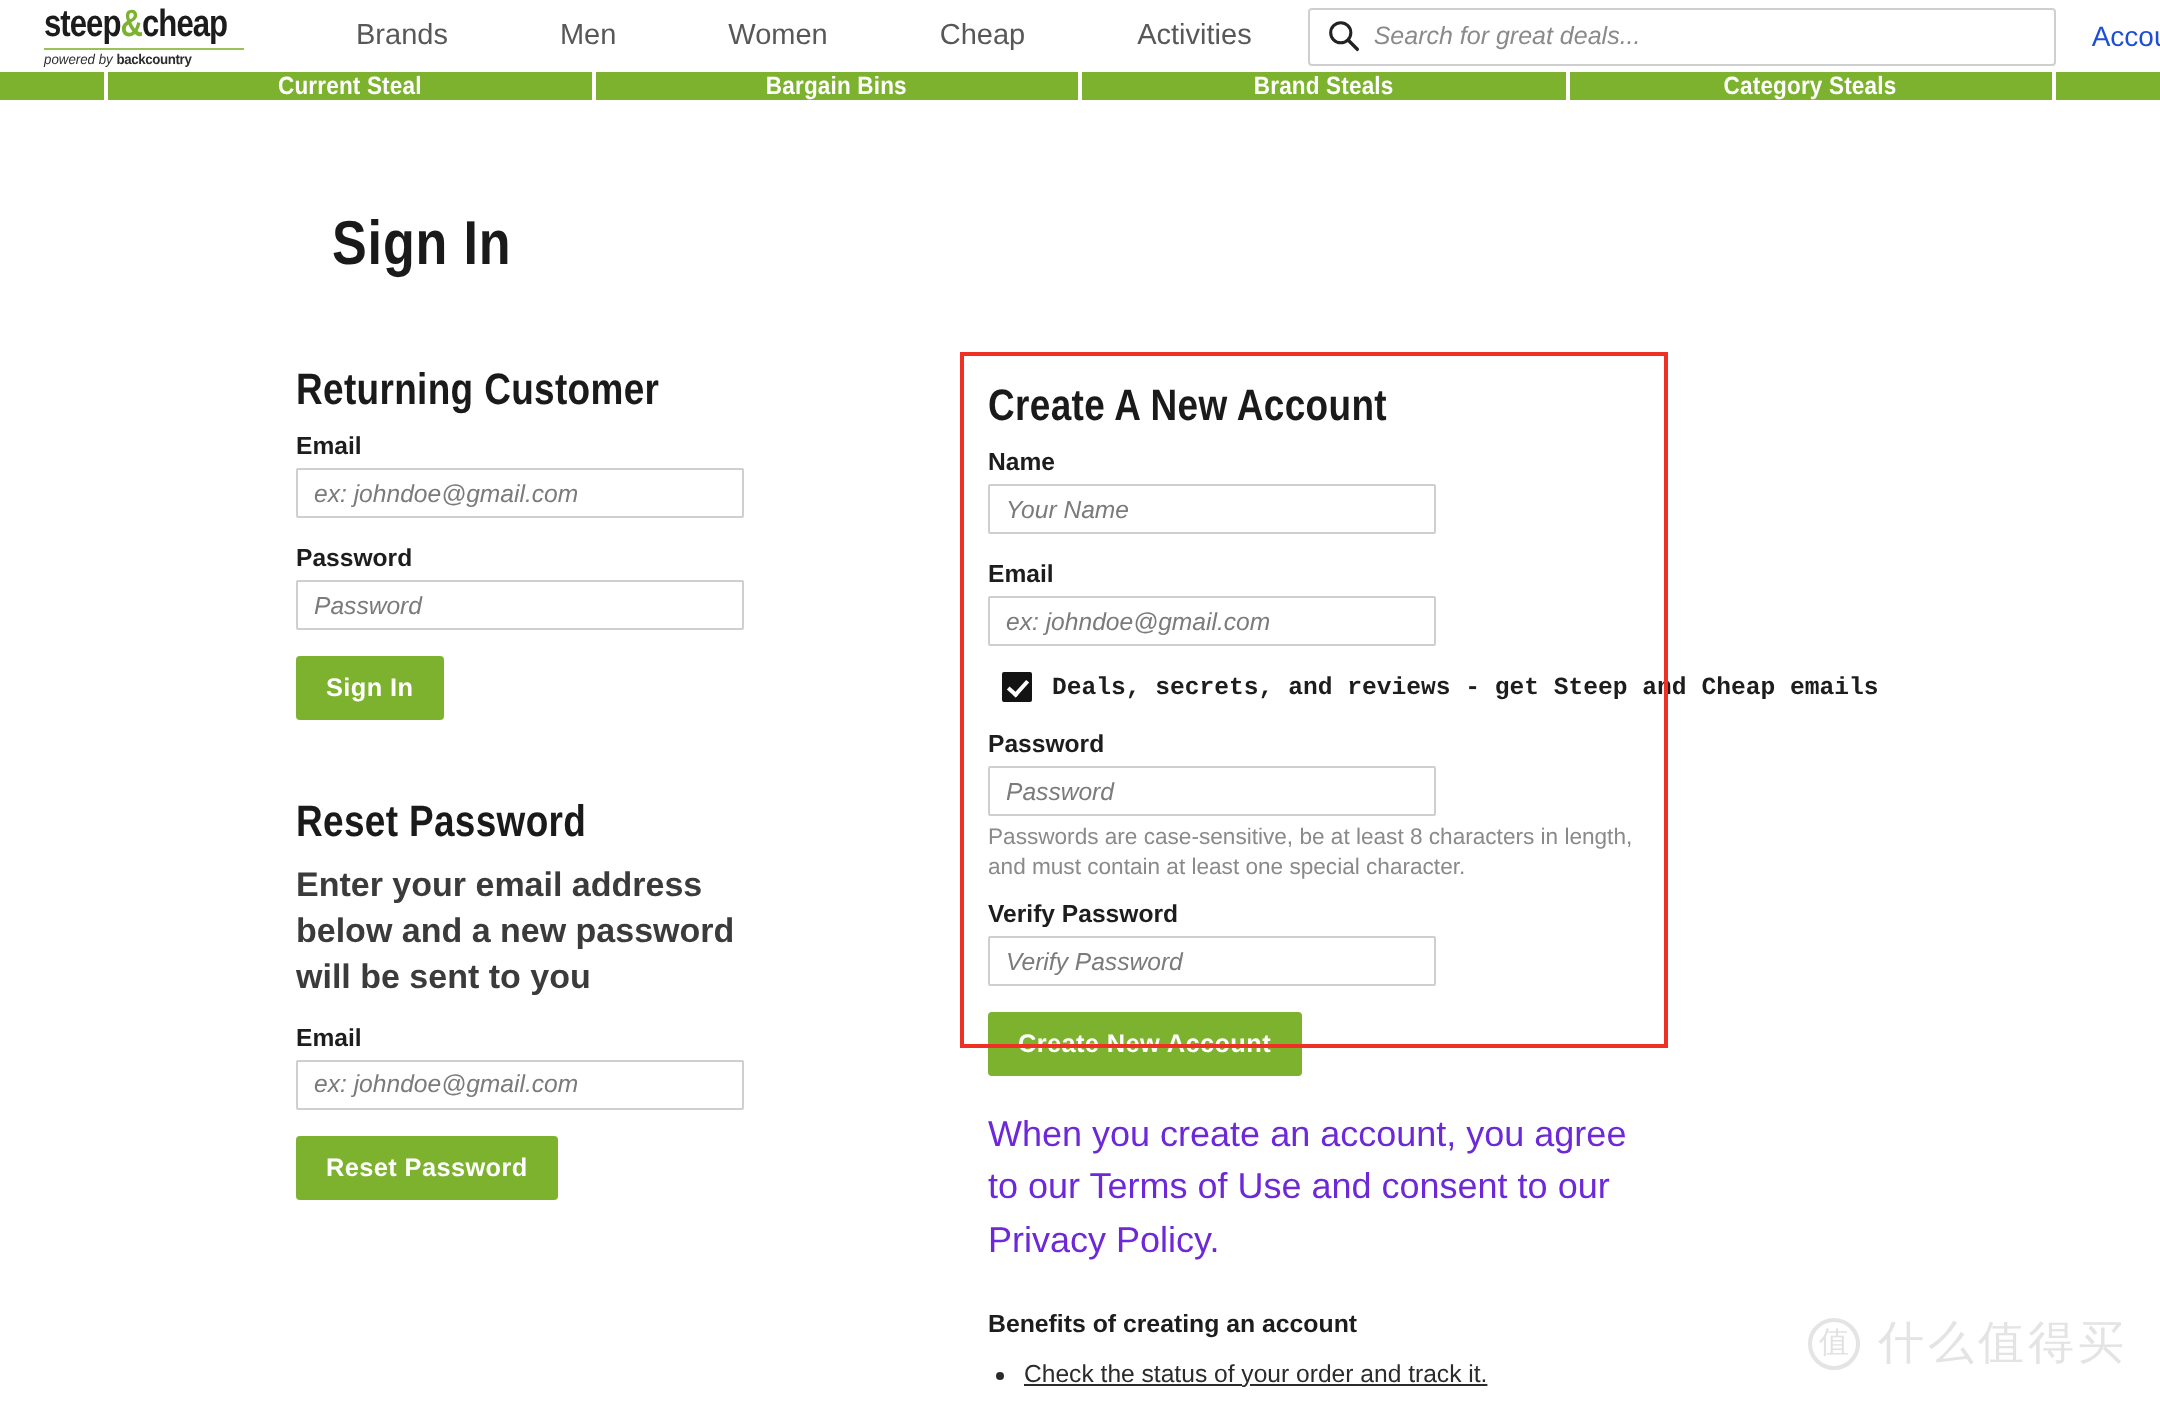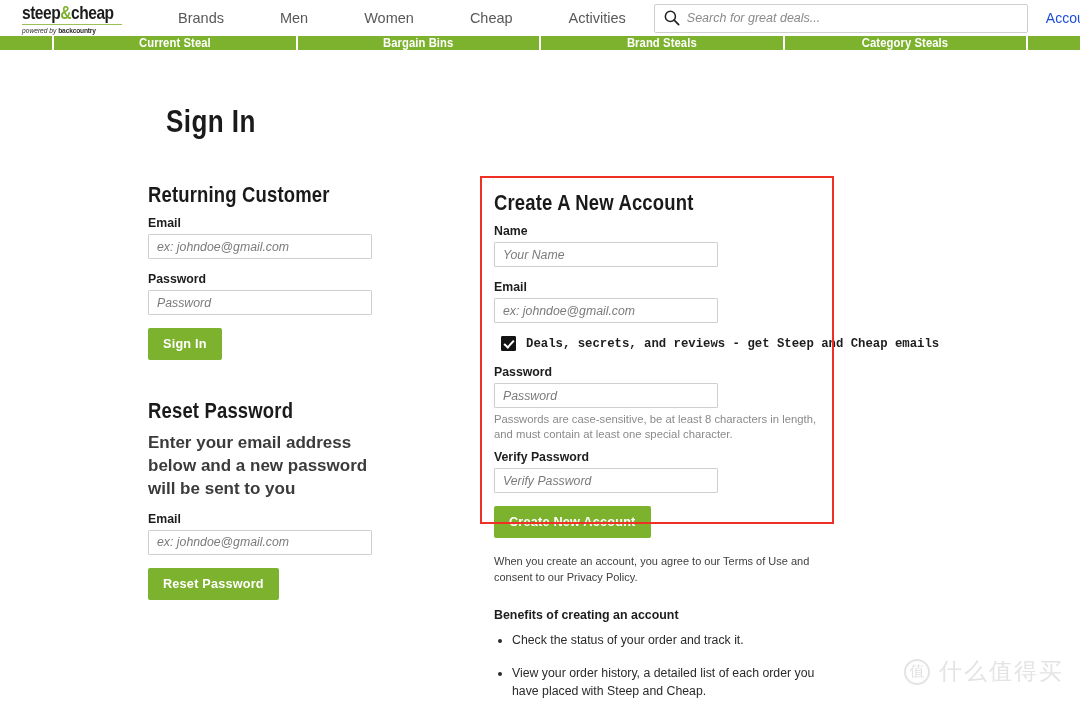--- a/index.html
+++ b/index.html
@@ -283,40 +283,40 @@
     white-space: nowrap;
   }
   .hinttext {
     font-size: 11.3px;
     color: #8a8a8a;
     line-height: 1.3;
     margin: -9px 0 9px 0;
     width: 332px;
   }
   .tostext {
-    font-size: 11px;
-    color: #404040;
+    font-size: 18px;
+    color: #6d28d9;
     line-height: 1.45;
     margin: 16px 0 0 0;
     width: 330px;
   }
   .benef-h {
     font-size: 12.4px;
     font-weight: 700;
     color: #1d1d1d;
     margin: 22px 0 10px 0;
   }
   ul.benefits {
     margin: 0; padding-left: 18px;
     font-size: 12.3px;
     color: #2b2b2b;
     line-height: 1.45;
     width: 335px;
   }
-  ul.benefits li { margin-bottom: 15px; }
+  ul.benefits li { margin-bottom: 15px; text-decoration: underline; }
 
   
   .watermark {
     position: absolute;
     right: 16px;
     bottom: 14px;
     display: flex;
     align-items: center;
     opacity: 1;
     pointer-events: none;

